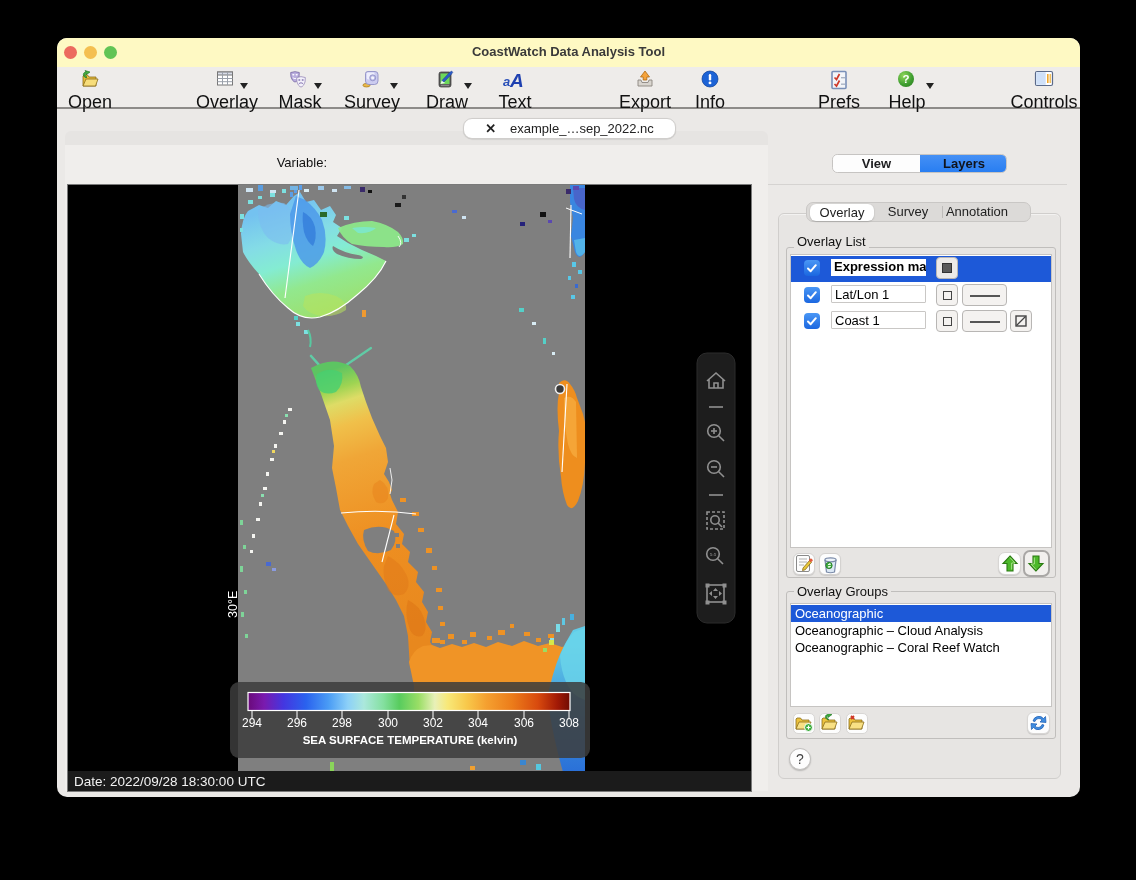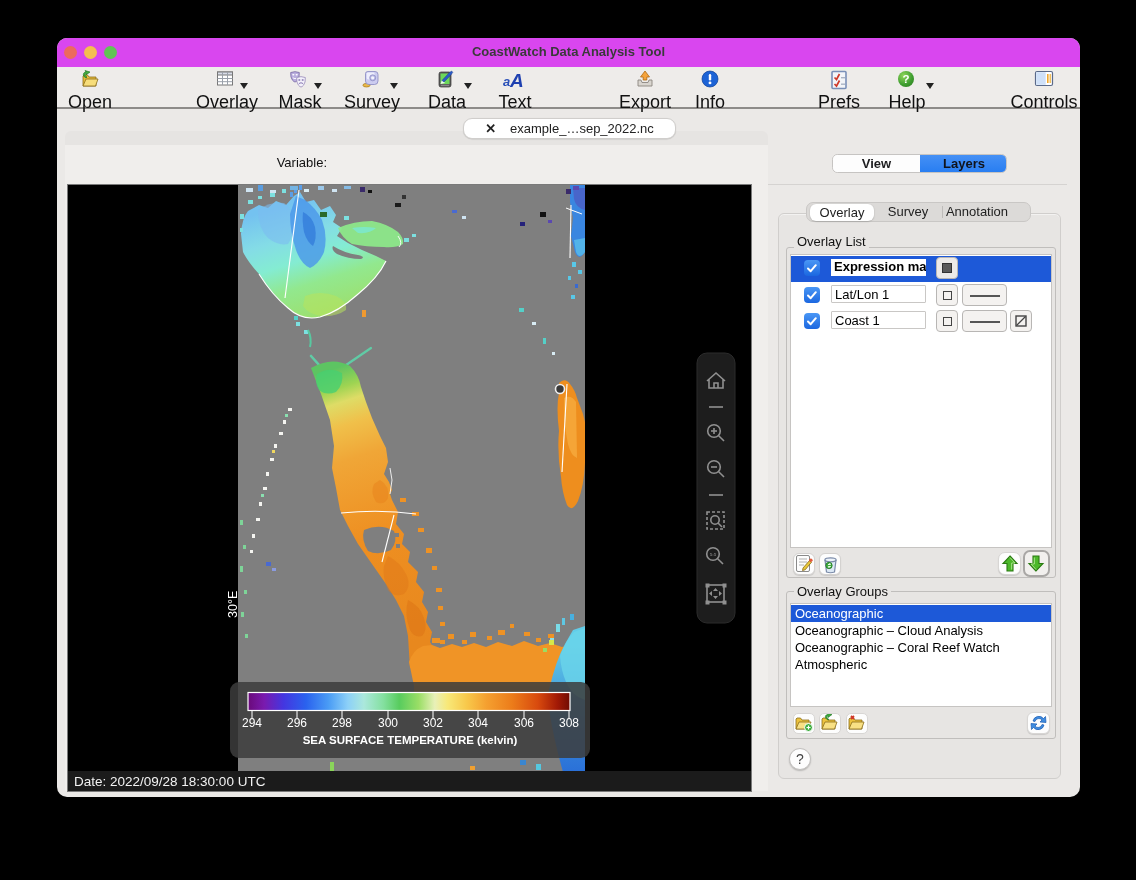--- a/index.html
+++ b/index.html
@@ -1,18 +1,18 @@
 <!DOCTYPE html>
 <html><head>
 <meta charset="utf-8">
 <style>
 html,body{margin:0;padding:0;background:#000;width:1136px;height:880px;overflow:hidden}
 *{box-sizing:border-box;font-family:"Liberation Sans",sans-serif}
 #win{position:absolute;left:57px;top:38px;width:1023px;height:759px;background:#ebe9e7;border-radius:10px;overflow:hidden}
-#titlebar{position:absolute;left:0;top:0;width:1023px;height:32px;background:#d946ef;border-bottom:1px solid #d4d2d0}
+#titlebar{position:absolute;left:0;top:0;width:1023px;height:32px;background:#fef9c3;border-bottom:1px solid #d4d2d0}
 .tl{position:absolute;top:7.5px;width:13px;height:13px;border-radius:50%}
 #ttext{position:absolute;left:0;top:6px;width:1023px;text-align:center;font-size:13px;font-weight:bold;color:#3a3a3a}
 #toolbar{position:absolute;left:0;top:29px;width:1023px;height:42px;background:#eeecea;border-bottom:2px solid #8d8b89}
 .tlabel{position:absolute;top:25px;font-size:18px;color:#111;white-space:nowrap;transform:translateX(-50%)}
 .ticon{position:absolute;top:3px;transform:translateX(-50%)}
 .tarr{position:absolute;width:0;height:0;border-left:4px solid transparent;border-right:4px solid transparent;border-top:6px solid #222;top:16px}
 #tab{position:absolute;left:406px;top:80px;width:213px;height:21px;background:#fff;border:1px solid #d0cecc;border-radius:9px;box-shadow:0 0.5px 1px rgba(0,0,0,0.15);font-size:13px;color:#222;text-align:center;line-height:20px;font-weight:400}
 #tabstrip{position:absolute;left:8px;top:93px;width:703px;height:14px;background:#e6e4e2;border-radius:6px 6px 0 0}
 #leftpane{position:absolute;left:8px;top:107px;width:703px;height:646px;background:#f0eeec}
 #varlabel{position:absolute;left:170px;top:117px;width:100px;text-align:right;font-size:13px;color:#111}
@@ -79,21 +79,21 @@
     <div class="tarr" style="left:257px"></div>
     <div class="tlabel" style="left:315px">Survey</div>
     <div class="ticon" style="left:314px"><svg width="19" height="19" viewBox="0 0 19 19">
           <ellipse cx="5" cy="15.2" rx="3.6" ry="1.8" fill="#e8b84a" stroke="#a87818" stroke-width="0.7"></ellipse>
           <path d="M4 3.5 Q4 1.5 6.5 1.5 L13.5 1.5 Q16.5 1.5 16.5 4.5 L16.5 11 Q16.5 14.5 13 14.5 L7.5 14.5 Q4 14.5 4 11 Z" fill="#ccccf0" stroke="#8888c0" stroke-width="0.8"></path>
           <path d="M5.2 3.8 Q5.2 2.6 7 2.6 L12 2.6 Q13 2.6 13 4 L13 8 Q13 9.5 11.5 9.5 L7 9.5 Q5.2 9.5 5.2 7.8 Z" fill="#eeeefc"></path>
           <circle cx="11.2" cy="7.8" r="3" fill="#b8b8e4" stroke="#8888c0" stroke-width="0.7"></circle>
           <circle cx="11.2" cy="7.8" r="1.6" fill="#f4f4fc"></circle>
         </svg></div>
     <div class="tarr" style="left:333px"></div>
-    <div class="tlabel" style="left:390px">Data</div>
+    <div class="tlabel" style="left:390px">Draw</div>
     <div class="ticon" style="left:388px"><svg width="18" height="18" viewBox="0 0 18 18">
           <rect x="3" y="2" width="12" height="15" rx="2" fill="#5a5a5a" stroke="#333" stroke-width="0.7"></rect>
           <rect x="4.5" y="3.5" width="9" height="10.5" fill="#6cd85a"></rect>
           <path d="M4.5 14 L6 10 L9 13 Z" fill="#fff" opacity="0.9"></path>
           <path d="M6 10.5 L13 3 L15.5 1 L16.8 2.3 L15 4.8 L8 12 Z" fill="#2a5ac8" stroke="#1a3a88" stroke-width="0.5"></path>
           <rect x="5" y="14.8" width="8" height="1.4" fill="#888"></rect>
         </svg></div>
     <div class="tarr" style="left:407px"></div>
     <div class="tlabel" style="left:458px">Text</div>
     <div class="ticon" style="left:458px"><svg width="24" height="20" viewBox="0 0 24 20">
@@ -492,21 +492,20 @@
         <path d="M11 19 L4 11.5 L8 11.5 L8 4 L14 4 L14 11.5 L18 11.5 Z" fill="#4cb82a" stroke="#2a7a12" stroke-width="1.1"></path>
         <path d="M11 17.5 L6 12 L9.3 12 L9.3 5.5" fill="none" stroke="#a8e68a" stroke-width="1"></path>
       </svg>
     </div>
   <div class="gbox" style="left:729px;top:553px;width:270px;height:148px"></div>
   <div class="glabel" style="left:737px;top:546px">Overlay Groups</div>
   <div class="wlist" id="grplist" style="left:733px;top:565px;width:262px;height:104px">
     <div class="row-text" style="position:absolute;left:0;top:1px;width:260px;height:17px;background:#1d59d8;color:#fff">Oceanographic</div>
     <div class="row-text" style="position:absolute;left:0;top:18px;width:260px;height:17px">Oceanographic – Cloud Analysis</div>
     <div class="row-text" style="position:absolute;left:0;top:35px;width:260px;height:17px">Oceanographic – Coral Reef Watch</div>
-    <div class="row-text" style="position:absolute;left:0;top:52px;width:260px;height:17px">Atmospheric</div>
   </div>
   <div style="position:absolute;left:736px;top:675px;width:22px;height:21px;background:#fdfdfd;border:1px solid #d8d6d4;border-radius:5px">
       <svg width="20" height="19" style="position:absolute;left:0;top:0">
         <path d="M2 5 L2 15 L15 15 L15 6 L8 6 L6.5 4 L3 4 Z" fill="#ecc23e" stroke="#8a6d1a" stroke-width="0.8"></path>
         <path d="M2 15 L5 8 L17 8 L14.5 15 Z" fill="#f8e084" stroke="#8a6d1a" stroke-width="0.8"></path>
         <circle cx="14.5" cy="13.5" r="4" fill="#3fae3f" stroke="#fff" stroke-width="1"></circle>
         <path d="M14.5 11.5 V15.5 M12.5 13.5 H16.5" stroke="#fff" stroke-width="1.2"></path>
       </svg>
     </div>
   <div style="position:absolute;left:762px;top:675px;width:22px;height:21px;background:#fdfdfd;border:1px solid #d8d6d4;border-radius:5px">

